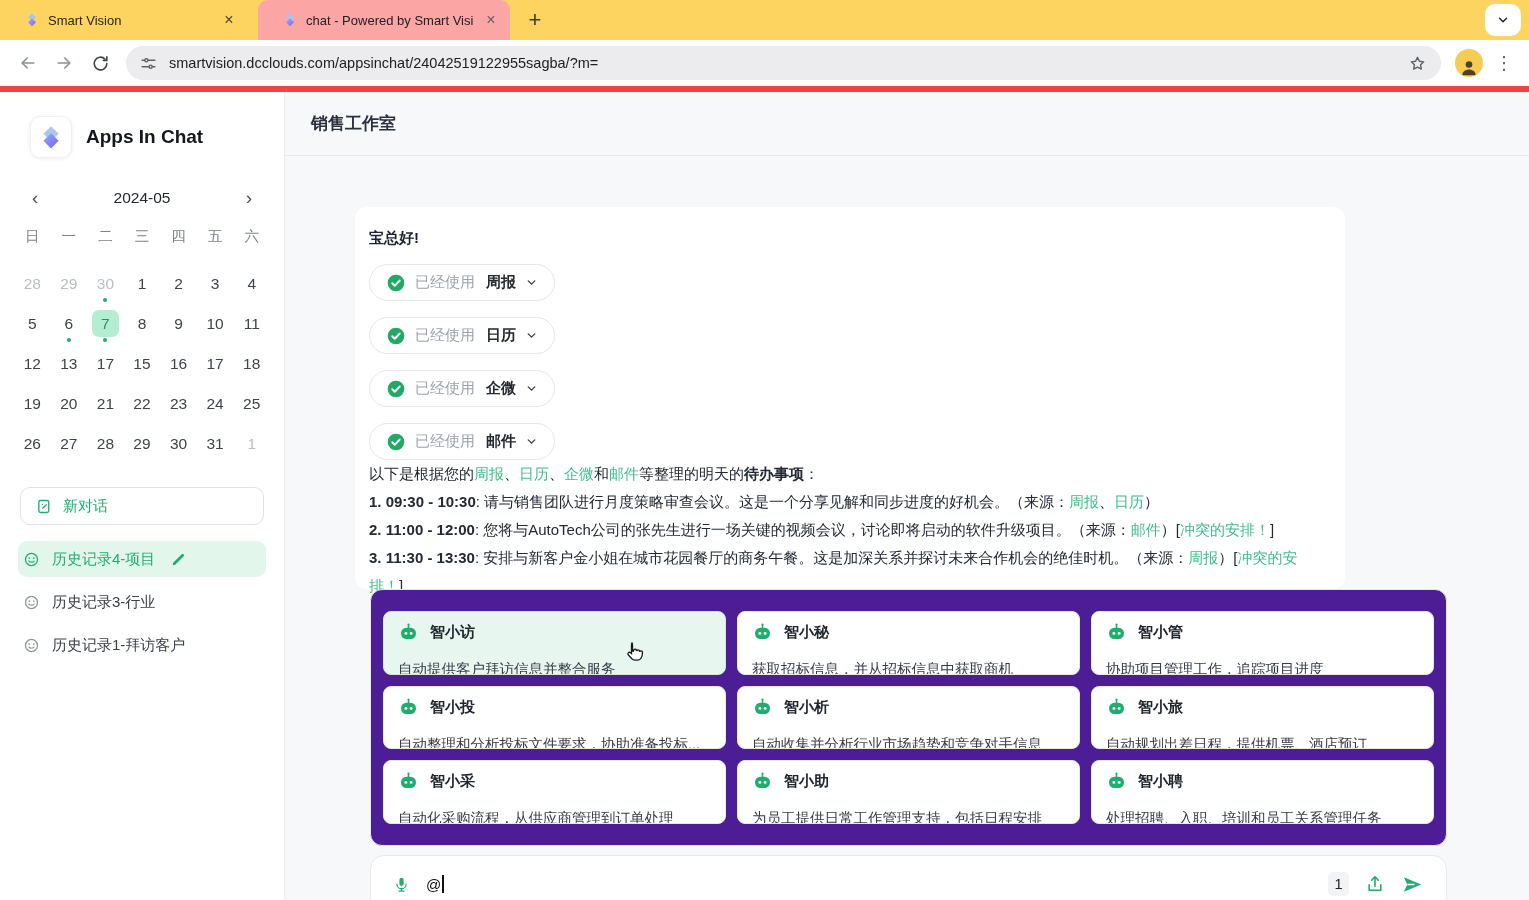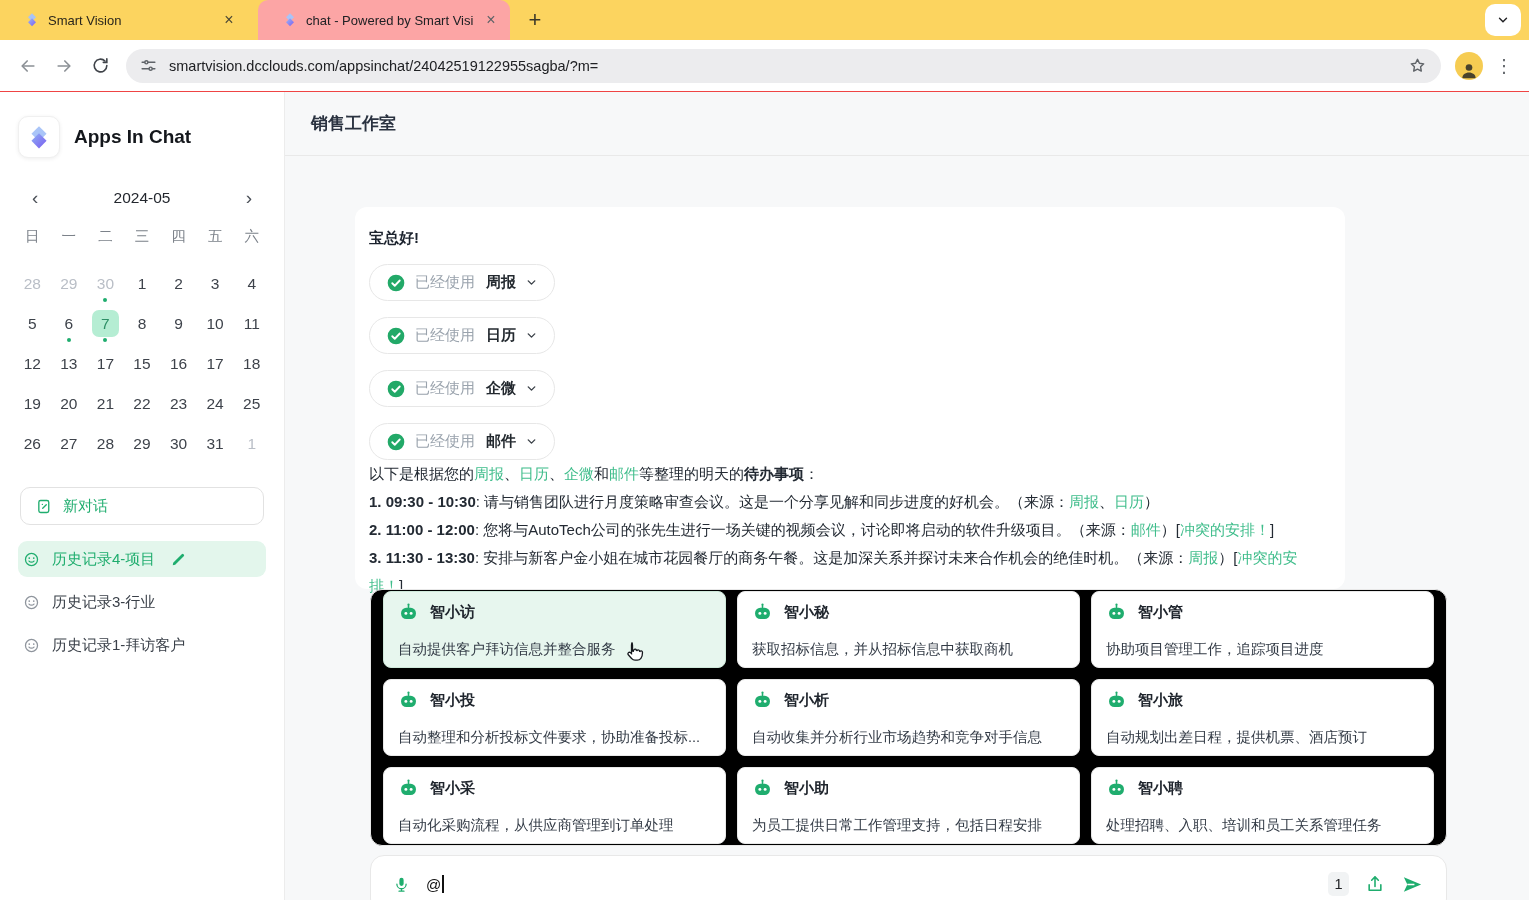--- a/index.html
+++ b/index.html
@@ -10,34 +10,34 @@
   
   .tabstrip{position:absolute;top:0;left:0;width:1529px;height:40px;background:var(--yellow,#fcd45f);display:flex;align-items:flex-end}
   .tab{display:flex;align-items:center;gap:8px;height:40px;width:248px;padding:0 10px 0 24px;font-size:13px;color:#29261c;cursor:pointer}
   .tab .title{flex:1;white-space:nowrap;overflow:hidden}
   .tab .close{font-size:16px;color:#4d4935;width:18px;height:18px;line-height:17px;text-align:center;border-radius:50%;cursor:pointer}
   .tab.active{background:#fca5a5;border-radius:10px 10px 0 0;width:252px;margin-left:10px;color:#202124}
   .tab.active .close{color:#5f6368}
   .newtab{width:30px;height:30px;margin:0 0 5px 10px;font-size:22px;color:#3c3828;display:flex;align-items:center;justify-content:center;border-radius:50%;cursor:pointer}
   .tabsearch{position:absolute;right:8px;top:4px;width:36px;height:32px;background:#fff;border-radius:10px;display:flex;align-items:center;justify-content:center;cursor:pointer}
 
-  .toolbar{position:absolute;top:40px;left:0;width:1529px;height:52px;background:#fff;border-bottom:1px solid #ef4444;display:flex;align-items:center;padding:0 10px}
+  .toolbar{position:absolute;top:40px;left:0;width:1529px;height:52px;background:#fff;border-bottom:6px solid #ef4444;display:flex;align-items:center;padding:0 10px}
   .navbtn{width:36px;height:36px;display:flex;align-items:center;justify-content:center;border-radius:50%;cursor:pointer}
   .omnibox{flex:1;height:34px;background:#ececee;border-radius:17px;display:flex;align-items:center;padding:0 14px;gap:12px;margin:0 8px;cursor:text}
   .omnibox .url{flex:1;font-size:14.5px;color:#202124;white-space:nowrap;overflow:hidden}
   .avatar{width:28px;height:28px;border-radius:50%;background:#f6cc52;display:flex;align-items:flex-end;justify-content:center;overflow:hidden;cursor:pointer;margin:0 6px}
   .menudots{font-size:18px;color:#5f6368;width:30px;text-align:center;cursor:pointer;letter-spacing:0}
 
   
   .app{position:absolute;top:92px;left:0;width:1529px;height:808px;display:flex}
   .sidebar{width:285px;background:#fff;border-right:1px solid #ececec;flex:none}
   .main{flex:1;background:#f7f8f9;position:relative;overflow:hidden}
 
   
-  .logo-row{display:flex;align-items:center;gap:14px;padding:24px 0 0 18px}
+  .logo-row{display:flex;align-items:center;gap:14px;padding:24px 0 0 30px}
   .logo-box{width:42px;height:42px;border-radius:10px;border:1px solid #f0f0f0;box-shadow:0 1px 4px rgba(0,0,0,.07);display:flex;align-items:center;justify-content:center;background:#fff}
   .app-title{font-size:19px;font-weight:bold;color:#14171c}
 
   .cal{margin-top:28px;padding:0 14px}
   .cal-head{display:flex;align-items:center;justify-content:space-between;padding:0 12px}
   .cal-nav{font-size:19px;color:#4a4f57;cursor:pointer;line-height:1;padding:2px 6px}
   .cal-month{font-size:15.5px;color:#23272e}
   .cal-grid{display:grid;grid-template-columns:repeat(7,1fr);text-align:center;margin-top:12px}
   .wd{font-size:14.5px;color:#7c828a;height:30px;line-height:30px}
   .day{position:relative;height:40px;display:flex;align-items:center;justify-content:center;font-size:15.5px;color:#3e434b;cursor:pointer}
@@ -61,21 +61,21 @@
 
   .msg-card{position:absolute;left:70px;top:51px;width:990px;height:382px;background:#fff;border-radius:12px;padding:22px 14px}
   .greet{font-size:15px;font-weight:bold;color:#1c232e}
   .pill{display:flex;align-items:center;gap:9px;height:37px;padding:0 16px;border:1px solid #e7e7e7;border-radius:19px;background:#fff;width:max-content;margin-top:16px;cursor:pointer}
   .pill .pre{color:#9aa3ad;font-size:15px}
   .pill .nm{font-weight:bold;font-size:15px;color:#23292f;margin-left:2px}
   .todo{font-size:15px;line-height:28px;color:#232a33}
   .todo .g{color:var(--green-link,#3fbd8b)}
   .todo .b{font-weight:bold}
 
-  .agents{position:absolute;left:85px;top:433px;width:1077px;height:257px;background:#000000;border:1px solid #e8e8e8;border-radius:12px;padding:1px 12px;display:grid;grid-template-columns:repeat(3,1fr);gap:11px;z-index:2}
+  .agents{position:absolute;left:85px;top:433px;width:1077px;height:257px;background:#4c1d95;border:1px solid #e8e8e8;border-radius:12px;padding:21px 12px;display:grid;grid-template-columns:repeat(3,1fr);gap:11px;z-index:2}
   .agent{border:1px solid #e8e8e8;border-radius:8px;background:#fff;padding:10px 14px;cursor:pointer;overflow:hidden}
   .agent.active{background:#e7f6ee;border-color:#cfe9da}
   .agent .top{display:flex;align-items:center;gap:11px}
   .agent .nm{font-size:15px;font-weight:bold;color:#20262e}
   .agent .desc{margin-top:17px;font-size:14.5px;color:#333b46;white-space:nowrap;overflow:hidden}
 
   .inputbar{position:absolute;left:85px;top:699px;width:1077px;height:58px;background:#fff;border:1px solid #e8e8e8;border-radius:14px;display:flex;align-items:center;padding:0 22px;gap:16px;z-index:2}
   .inputbar .at{font-size:15px;color:#111;display:flex;align-items:center}
   .caret{width:1.5px;height:18px;background:#111;margin-left:1px}
   .in-right{margin-left:auto;display:flex;align-items:center;gap:16px}

